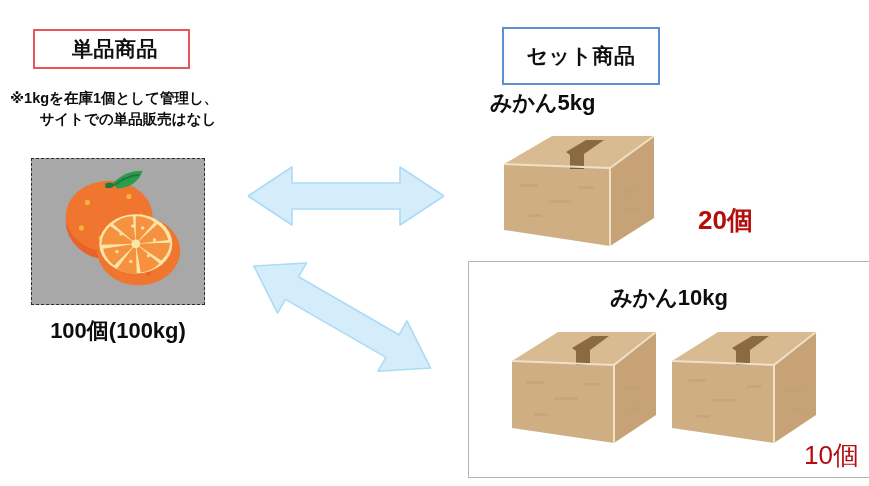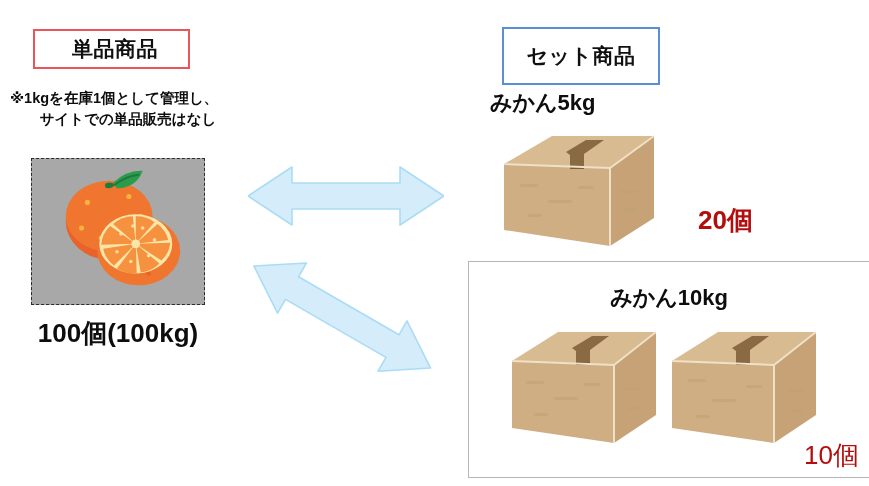--- a/index.html
+++ b/index.html
@@ -63,21 +63,21 @@
     background: #a8a8a8;
     border: 1.5px dashed #2b2b2b;
   }
   #mikan-frame svg { display: block; width: 100%; height: 100%; }
 
   #single-count {
     position: absolute;
     left: 18px; top: 316px;
     width: 200px;
     text-align: center;
-    font-size: 26px;
+    font-size: 22px;
     font-weight: 700;
     color: #0d0d0d;
   }
 
   
   .arrow {
     position: absolute;
   }
   #arrow-top { left: 248px; top: 163px; width: 196px; height: 66px; }
   #arrow-diag { left: 236px; top: 255px; width: 212px; height: 125px; }

